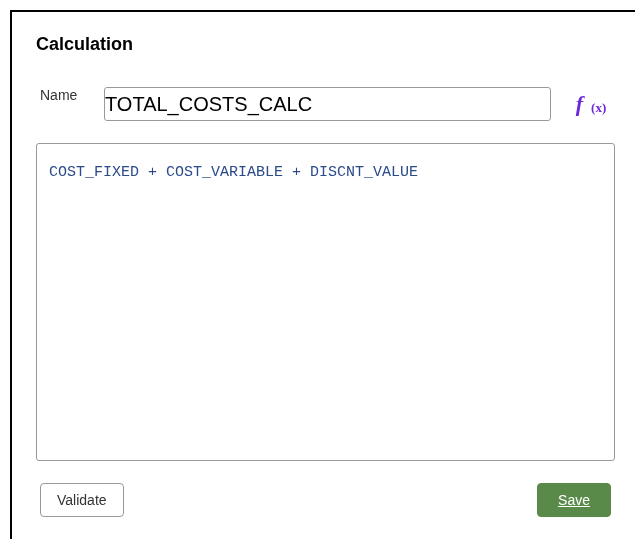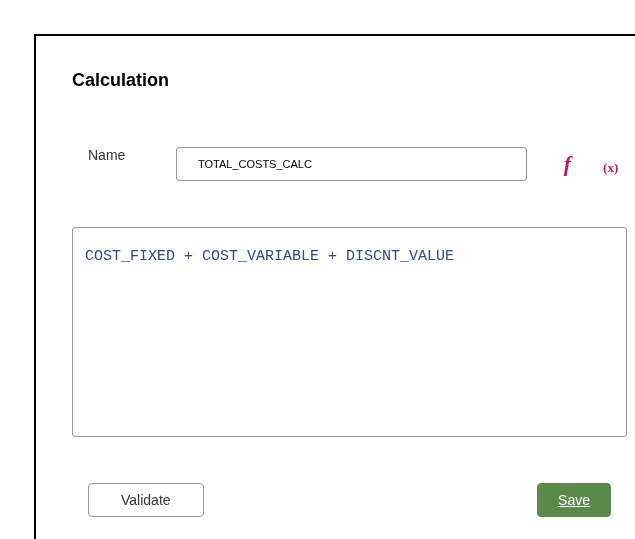--- a/index.html
+++ b/index.html
@@ -1,17 +1,17 @@
 <!DOCTYPE html>
 <html><head>
   <meta charset="utf-8">
   <style>
     * {
       box-sizing: border-box;
-      margin: 16px;
+      margin: 4px;
       padding: 0;
     }
     body {
       font-family: Arial, Helvetica, sans-serif;
       background: #fff;
       width: 635px;
       height: 539px;
     }
     .dialog {
       border: 2px solid #000;
@@ -37,41 +37,41 @@
     .name-label {
       font-size: 14px;
       color: #333;
       width: 44px;
     }
     .name-input {
       flex: 1;
       height: 34px;
       border: 1px solid #999;
       border-radius: 3px;
-      padding: 0 21px;
-      font-size: 11px;
+      padding: 0 0;
+      font-size: 20px;
       color: #000;
       outline: none;
     }
     .fx-button {
       width: 40px;
       height: 34px;
       border: none;
       background: transparent;
       cursor: pointer;
       display: flex;
       align-items: center;
       justify-content: center;
     }
     .fx-icon {
       font-family: 'Times New Roman', serif;
       font-size: 22px;
       font-style: italic;
       font-weight: bold;
-      color: #be185d;
+      color: #6d28d9;
       line-height: 1;
     }
     .fx-icon .paren {
       font-size: 13px;
       font-style: normal;
       font-weight: bold;
       vertical-align: -1px;
     }
     .formula-area {
       flex: 1;
@@ -90,21 +90,21 @@
       display: flex;
       align-items: center;
       margin-top: 14px;
       gap: 10px;
     }
     .spacer {
       flex: 1;
     }
     .btn {
       height: 34px;
-      padding: 0 32px;
+      padding: 0 16px;
       border: 1px solid #999;
       border-radius: 4px;
       background: #fff;
       font-size: 14px;
       color: #333;
       cursor: pointer;
     }
     .btn-primary {
       background: #5a8a4a;
       border-color: #5a8a4a;

